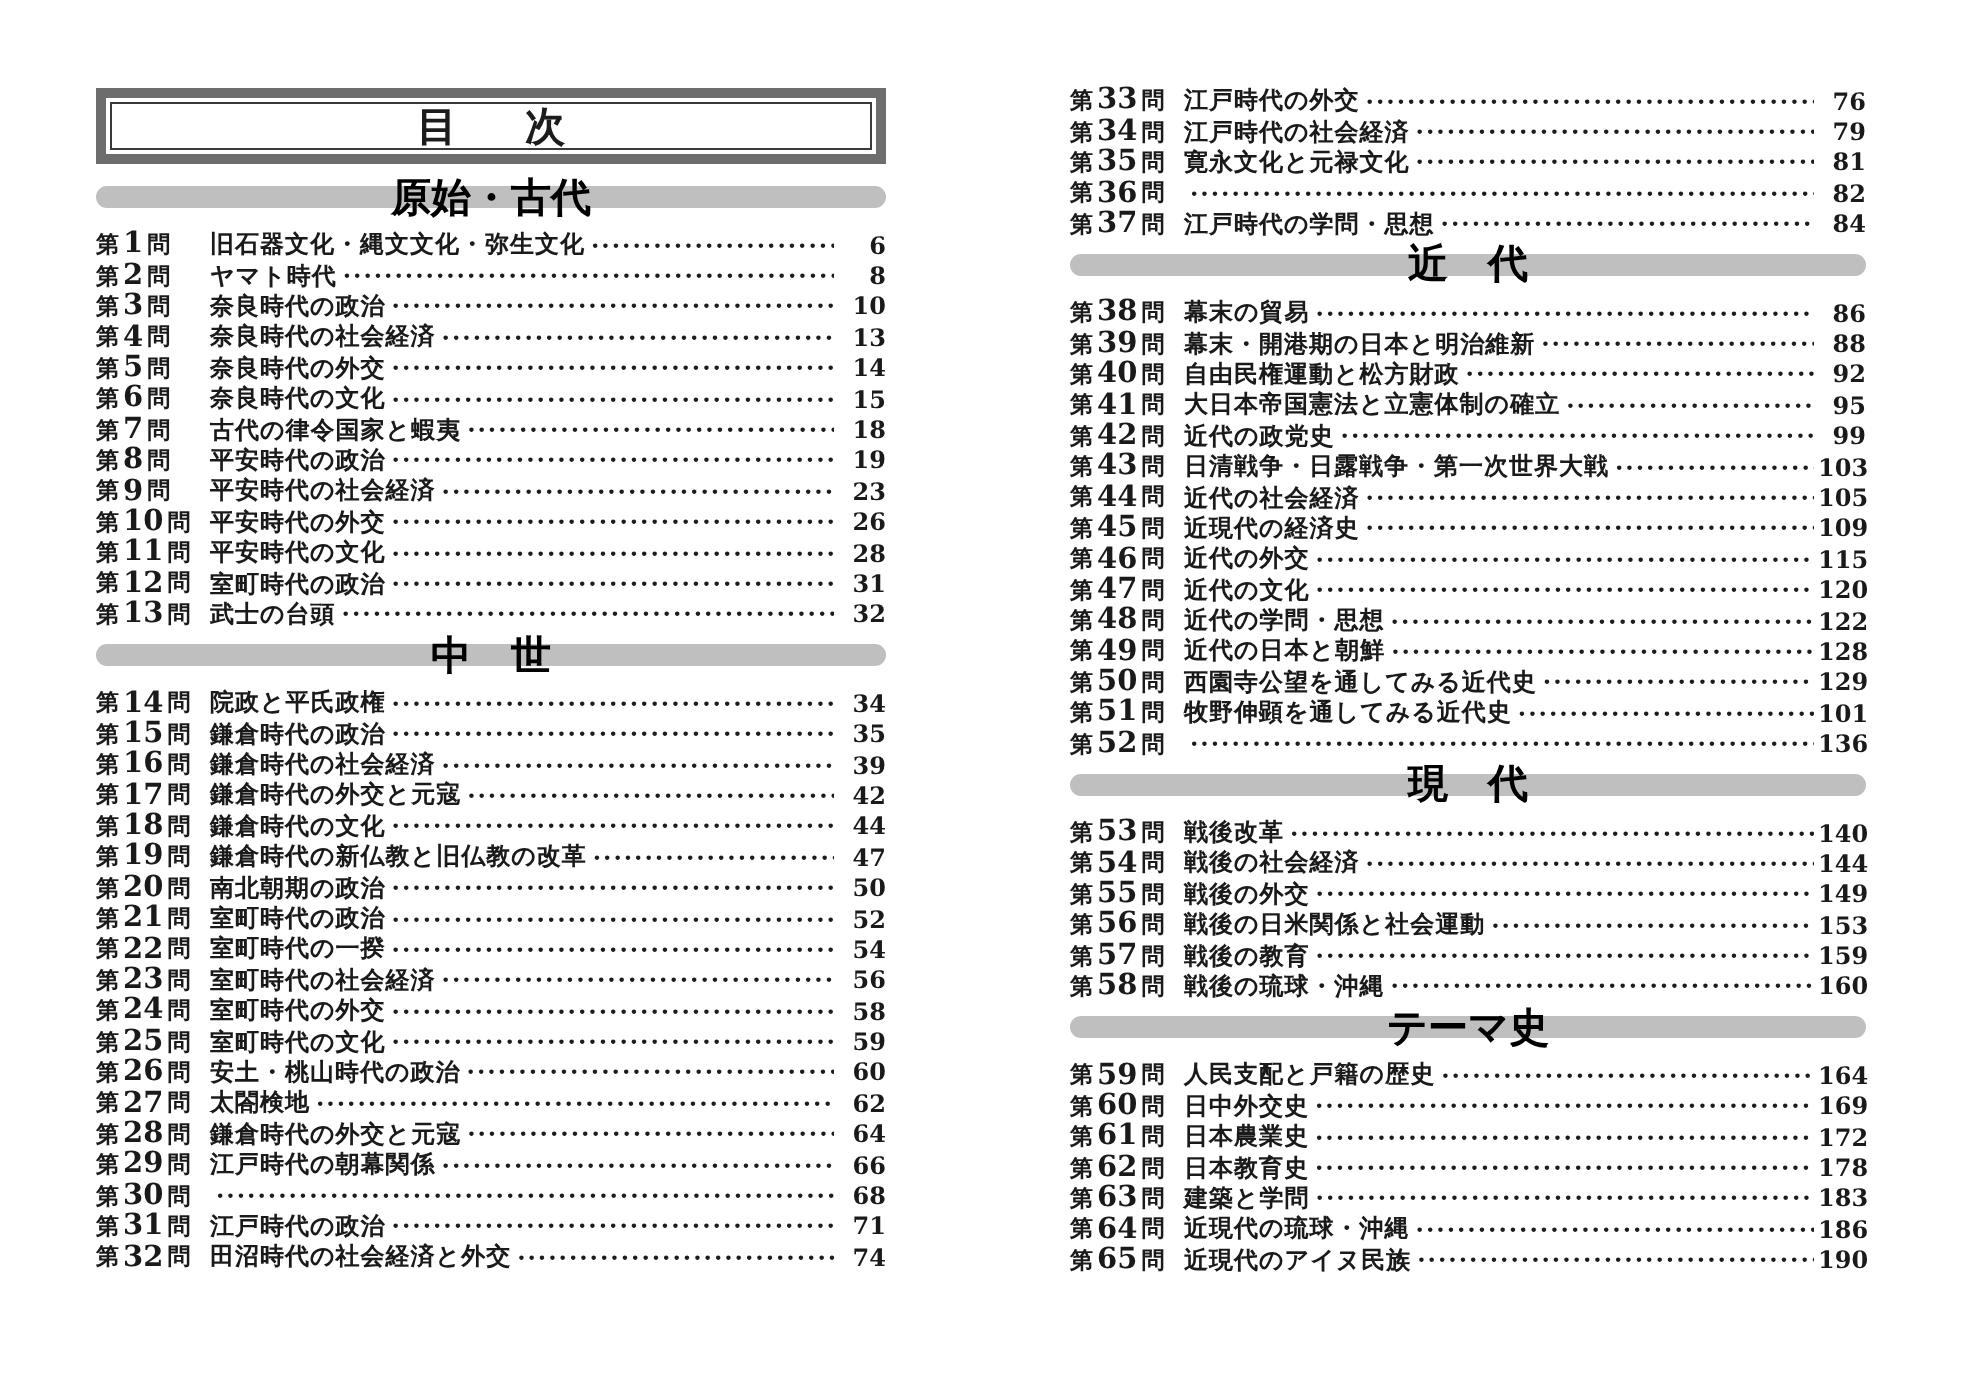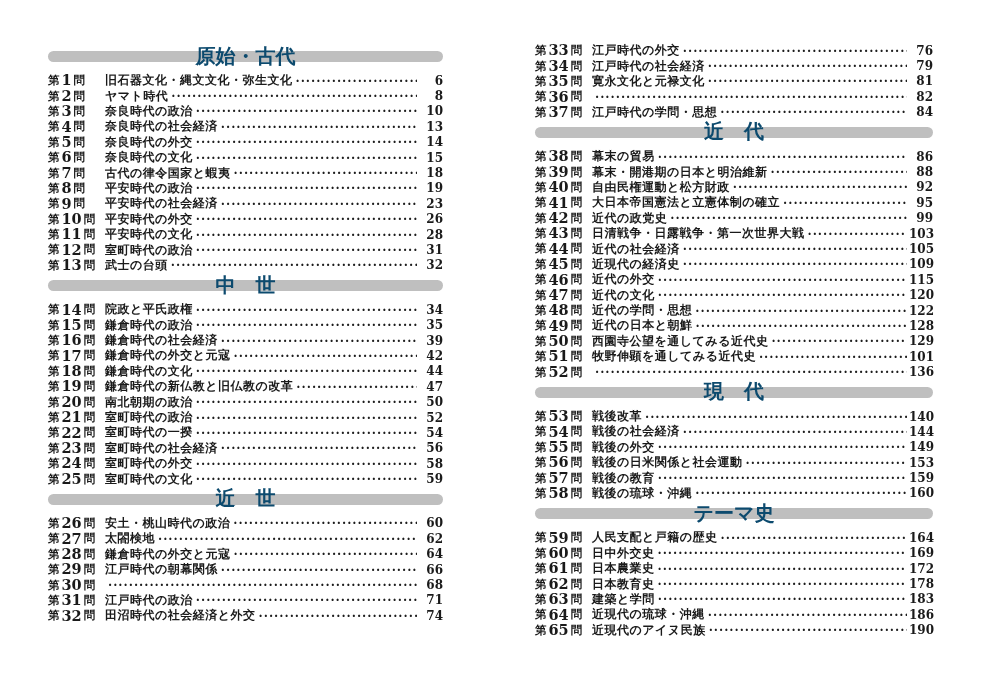--- a/index.html
+++ b/index.html
@@ -60,21 +60,21 @@
     position: absolute;
     left: 0;
     right: 0;
     top: 50%;
     transform: translateY(-53%);
     text-align: center;
     font-family: "DejaVu Sans", "Liberation Sans", sans-serif;
     font-weight: bold;
     font-size: 20px;
     line-height: 22px;
-    color: #0c4a6e;
+    color: #000000;
     white-space: pre;
   }
 
   
   .row {
     display: flex;
     align-items: center;
     height: 15.4px;
     font-size: 12px;
     font-weight: bold;
@@ -111,20 +111,23 @@
     width: 24px;
     text-align: right;
     font-size: 12px;
     font-family: "DejaVu Serif", "Liberation Serif", serif;
   }
 </style>
 </head>
 <body>
 
 <div id="col-left" class="col">
+  <div class="title-box">
+    <div class="title-box-inner">目　次</div>
+  </div>
 <div class="bar">
       <span class="heading">原始・古代</span>
     </div>
     <div class="entries">
       <div class="row">
         <span class="num">
           <span class="kanji">第</span>
           <span class="digit">1</span>
           <span class="kanji">問</span>
         </span>
@@ -370,23 +373,20 @@
       <div class="row">
         <span class="num">
           <span class="kanji">第</span>
           <span class="digit">25</span>
           <span class="kanji">問</span>
         </span>
         <span class="entry-title">室町時代の文化</span>
         <span class="leader">····························································································································································································································</span>
         <span class="page">59</span>
       </div>
-    </div>
-    <div class="bar">
-      <span class="heading">近　世</span>
     </div>
     <div class="entries">
       <div class="row">
         <span class="num">
           <span class="kanji">第</span>
           <span class="digit">26</span>
           <span class="kanji">問</span>
         </span>
         <span class="entry-title">安土・桃山時代の政治</span>
         <span class="leader">····························································································································································································································</span>

